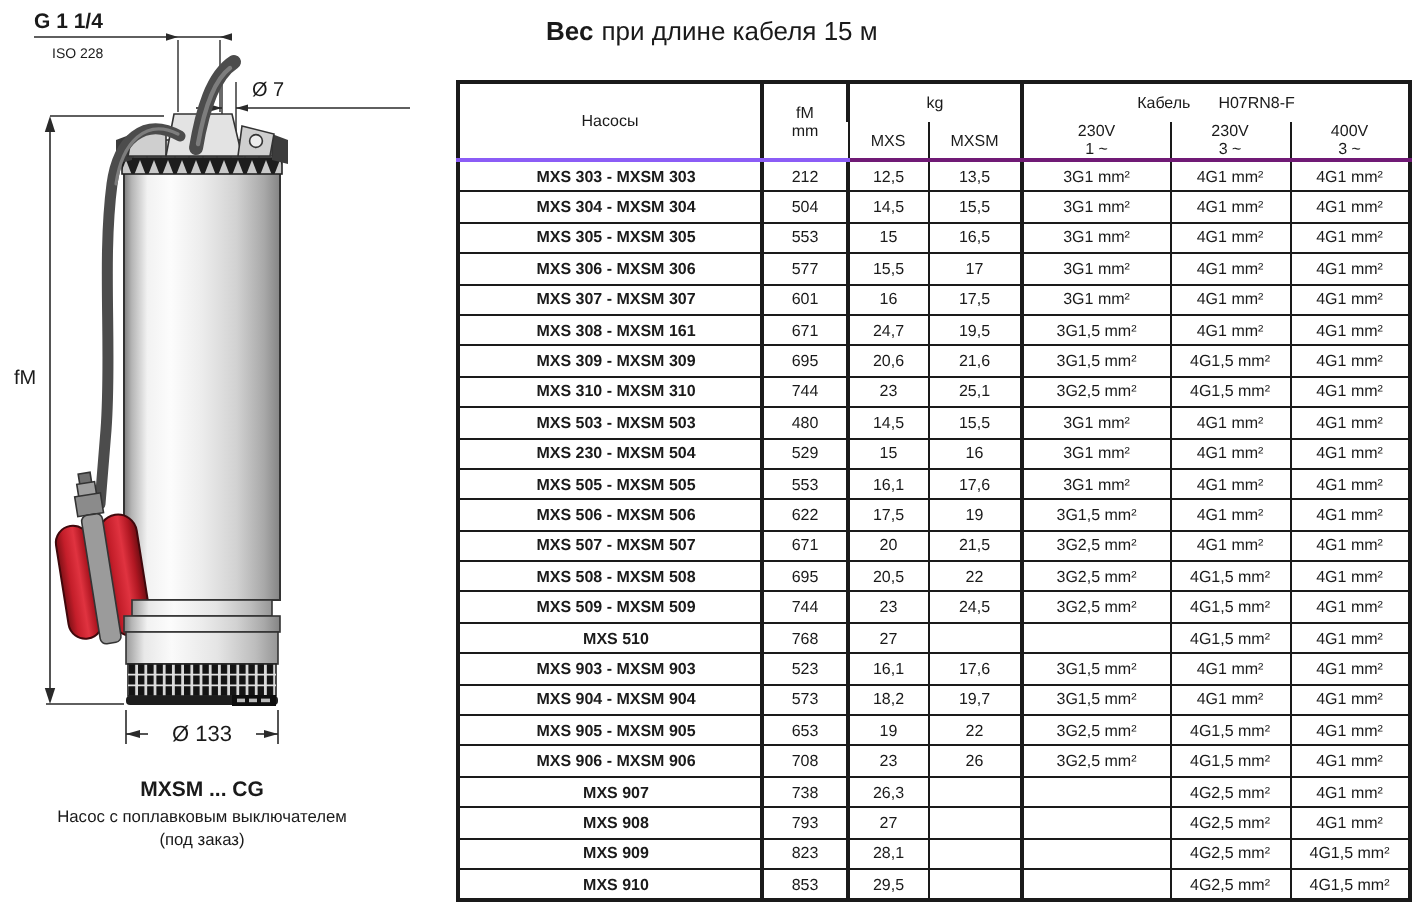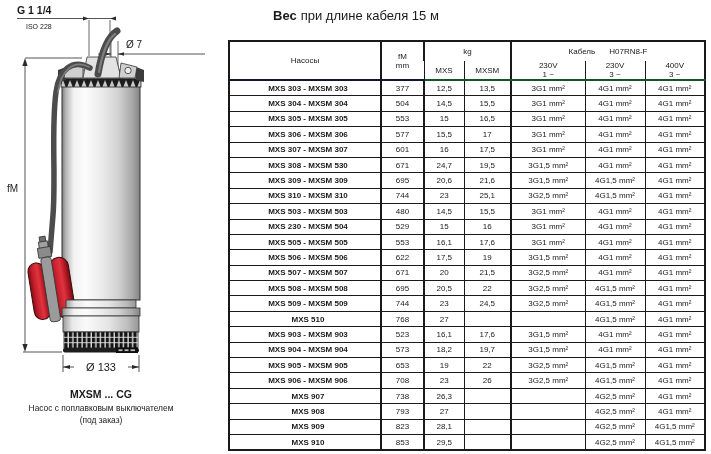--- a/index.html
+++ b/index.html
@@ -20,23 +20,23 @@
     border-collapse:collapse;table-layout:fixed;
     border:2px solid #1a1a1a;
   }
   .spec-table th,.spec-table td{
     border:1px solid #1a1a1a;
     font-size:8px;font-weight:normal;
     padding:0;text-align:center;vertical-align:middle;
     white-space:nowrap;overflow:hidden;
   }
   .spec-table thead tr.h1 th{height:19px;}
-  .spec-table thead tr.h2 th{height:17px;border-top:none;border-bottom:2px solid #14532d;}
+  .spec-table thead tr.h2 th{height:17px;border-top:none;border-bottom:2px solid #701a75;}
   .spec-table thead th.grp{border-bottom:none;margin-left:14px;}
-  .spec-table thead th.hspan{border-bottom:2px solid #0f172a;}
+  .spec-table thead th.hspan{border-bottom:2px solid #8b5cf6;}
   .spec-table tbody td{height:14.4px;}
   .bl2{border-left-width:2px !important;}
   .c-name{text-align:right;padding-left:6px !important;font-weight:bold !important;}
   .two-line div{line-height:9px;}
   .gap{margin-left:14px;text-align:right;}
 
   
   .diagram{position:absolute;left:0;top:0;width:230px;height:454px;}
   svg text{font-family:"Liberation Sans",sans-serif;fill:#1a1a1a;}
 </style>
@@ -219,21 +219,21 @@
         </th>
         <th class="two-line">
           <div>400V</div>
           <div>3 ~</div>
         </th>
       </tr>
     </thead>
     <tbody>
         <tr>
           <td class="c-name">MXS 303 - MXSM 303</td>
-          <td class="c-fm bl2">377</td>
+          <td class="c-fm bl2">212</td>
           <td class="c-mxs bl2">12,5</td>
           <td class="c-mxsm">13,5</td>
           <td class="c-cab1 bl2">3G1 mm²</td>
           <td class="c-cab2">4G1 mm²</td>
           <td class="c-cab3">4G1 mm²</td>
         </tr>
         <tr>
           <td class="c-name">MXS 304 - MXSM 304</td>
           <td class="c-fm bl2">504</td>
           <td class="c-mxs bl2">14,5</td>
@@ -263,21 +263,21 @@
         <tr>
           <td class="c-name">MXS 307 - MXSM 307</td>
           <td class="c-fm bl2">601</td>
           <td class="c-mxs bl2">16</td>
           <td class="c-mxsm">17,5</td>
           <td class="c-cab1 bl2">3G1 mm²</td>
           <td class="c-cab2">4G1 mm²</td>
           <td class="c-cab3">4G1 mm²</td>
         </tr>
         <tr>
-          <td class="c-name">MXS 308 - MXSM 530</td>
+          <td class="c-name">MXS 308 - MXSM 161</td>
           <td class="c-fm bl2">671</td>
           <td class="c-mxs bl2">24,7</td>
           <td class="c-mxsm">19,5</td>
           <td class="c-cab1 bl2">3G1,5 mm²</td>
           <td class="c-cab2">4G1 mm²</td>
           <td class="c-cab3">4G1 mm²</td>
         </tr>
         <tr>
           <td class="c-name">MXS 309 - MXSM 309</td>
           <td class="c-fm bl2">695</td>

